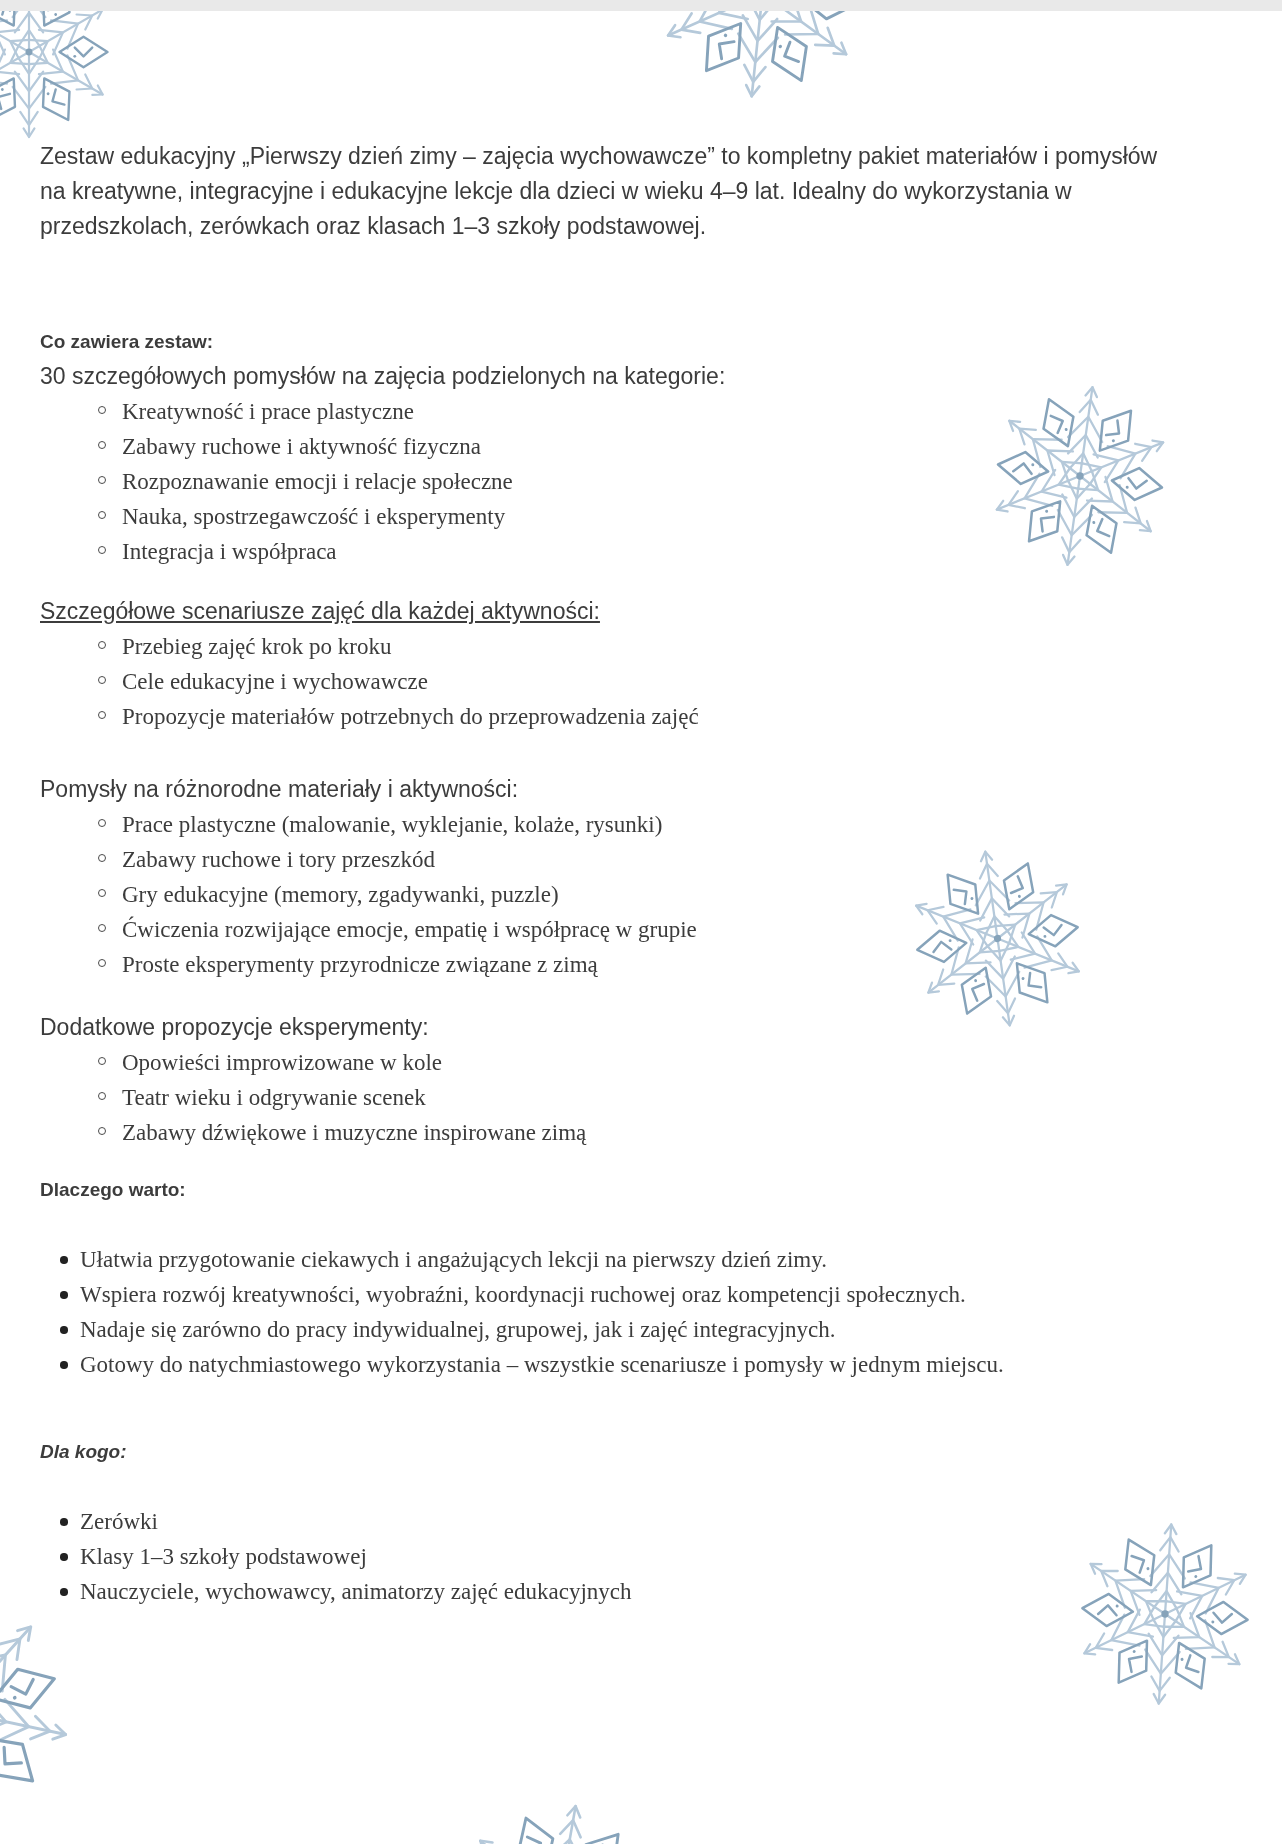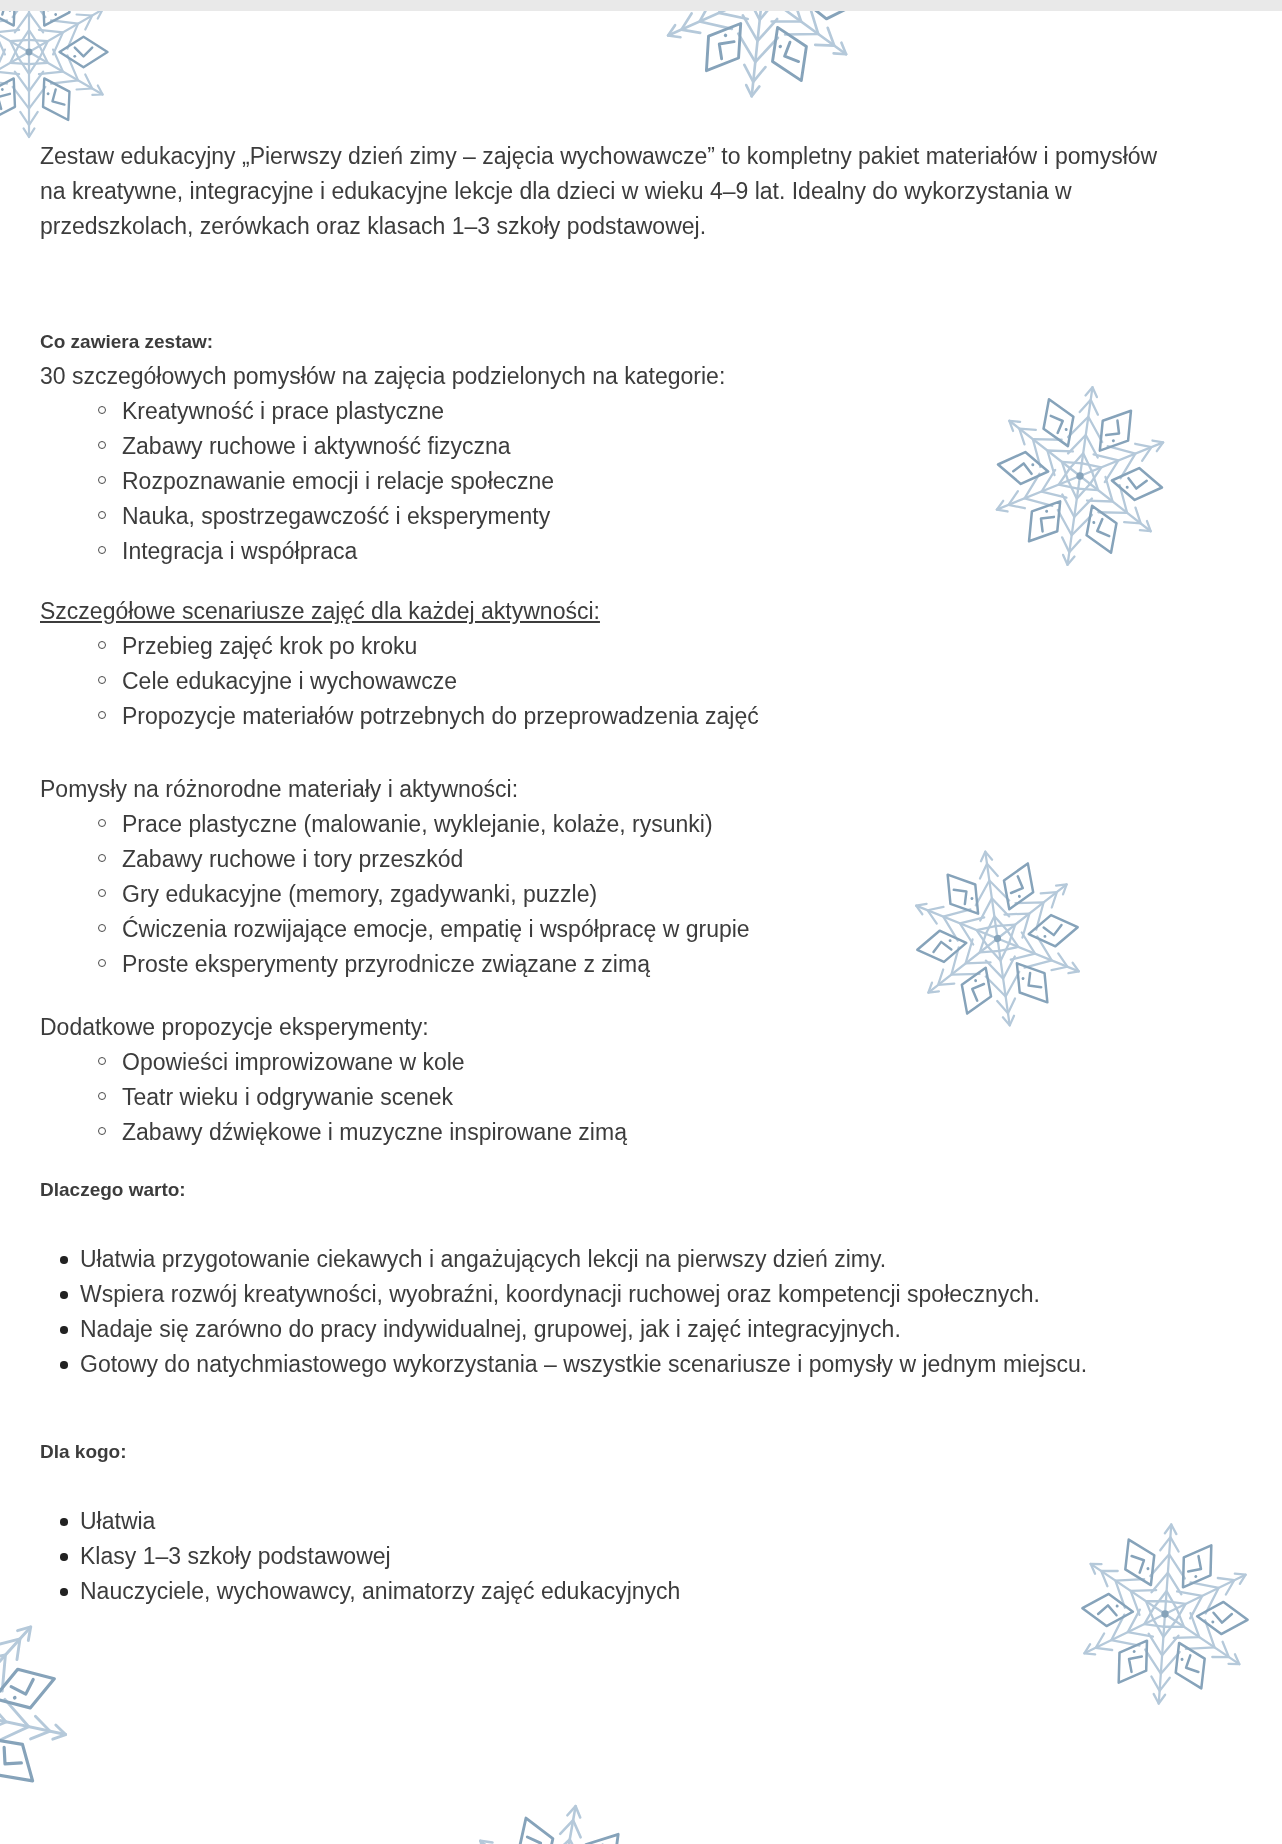--- a/index.html
+++ b/index.html
@@ -32,22 +32,22 @@
   .section-heading{
     font-size:19px;
     font-weight:bold;
     margin:0;
     line-height:35px;
   }
   .mt-scenarios{margin-top:25px;text-decoration:underline;}
   .mt-materials{margin-top:38px;}
   .mt-interactive{margin-top:28px;}
   .mt-why{margin-top:22px;}
-  .mt-forwhom{margin-top:52px;}
-  ul{margin:0;padding:0;list-style:none;}
+  .mt-forwhom{margin-top:52px;font-style:italic;}
+  ul{margin:0;padding:0;list-style:none;font-family:Liberation Serif, serif;}
   ul.circle-list{padding-left:82px;}
   ul.circle-list li{
     position:relative;
     line-height:35px;
   }
   ul.circle-list li::before{
     content:"";
     position:absolute;
     left:-24px;
     top:12px;
@@ -236,19 +236,19 @@
     <h3 class="section-heading mt-why">Dlaczego warto:</h3>
     <ul class="disc-list">
         <li>Ułatwia przygotowanie ciekawych i angażujących lekcji na pierwszy dzień zimy.</li>
         <li>Wspiera rozwój kreatywności, wyobraźni, koordynacji ruchowej oraz kompetencji społecznych.</li>
         <li>Nadaje się zarówno do pracy indywidualnej, grupowej, jak i zajęć integracyjnych.</li>
         <li>Gotowy do natychmiastowego wykorzystania – wszystkie scenariusze i pomysły w jednym miejscu.</li>
       </ul>
 
     <h3 class="section-heading mt-forwhom">Dla kogo:</h3>
     <ul class="disc-list">
-        <li>Ułatwia</li>
+        <li>Zerówki</li>
         <li>Klasy 1–3 szkoły podstawowej</li>
         <li>Nauczyciele, wychowawcy, animatorzy zajęć edukacyjnych</li>
       </ul>
 
   </div>
 </div>
 
 </body></html>

